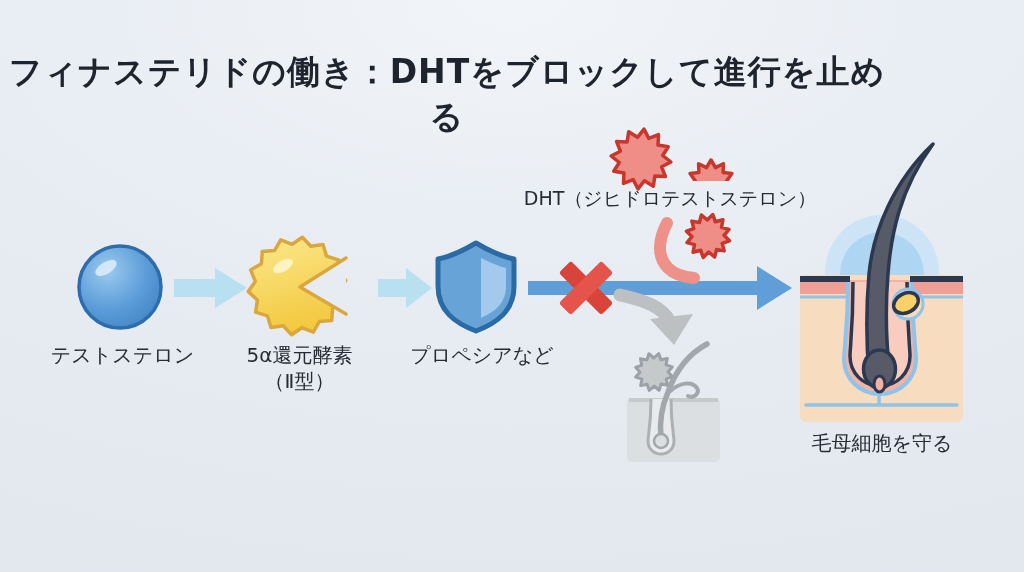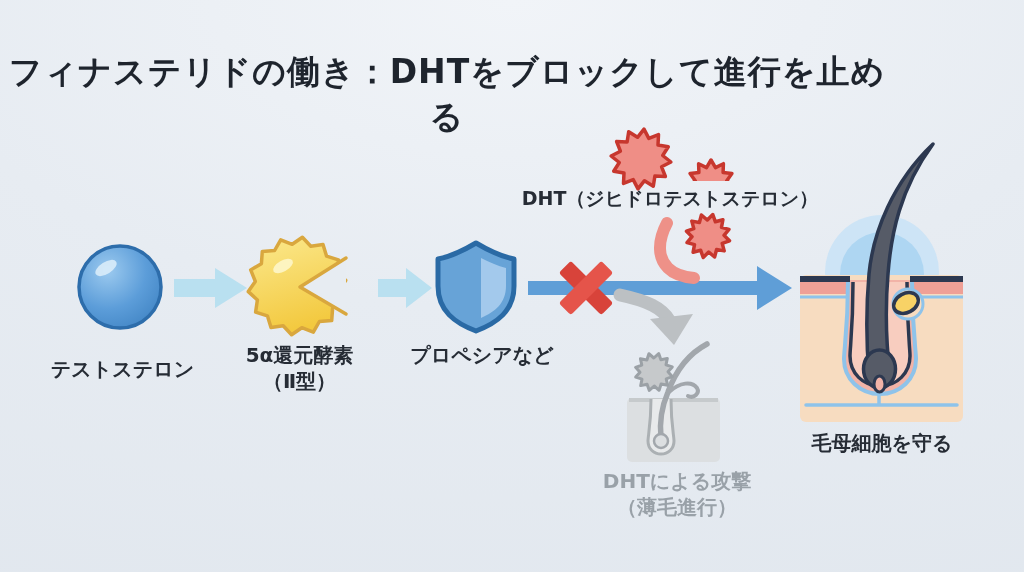--- a/index.html
+++ b/index.html
@@ -6,21 +6,21 @@
   .canvas{
     position:relative;width:1024px;height:572px;overflow:hidden;
     background:radial-gradient(130% 120% at 50% 0%, #f1f4f8 0%, #e7ecf2 45%, #e1e7ee 100%);
     font-family:"DejaVu Sans","Liberation Sans",sans-serif;
   }
   .title{
     position:absolute;top:50px;left:0;width:894px;text-align:center;
     font-size:33px;font-weight:800;color:#1e242d;letter-spacing:1px;
   }
   .label{
-    position:absolute;text-align:center;font-weight:700;
+    position:absolute;text-align:center;font-weight:400;
     font-size:20px;line-height:1.3;color:#262c35;
   }
   .label span{display:block;}
   .label.small{font-size:19px;}
   .label.gray{color:#99a1a8;}
   svg.diagram{position:absolute;left:0;top:0;}
 </style>
 </head>
 <body>
 
@@ -105,39 +105,35 @@
       <path d="M 853 282 C 853 328 850 348 850 356 C 850 373 863 386 880 386 C 897 386 910 373 910 356 C 910 348 907 328 907 282" fill="#f8cdbf" stroke="#2c3850" stroke-width="3.5"></path>
       <path d="M 800 279 H 850 M 910 279 H 963" stroke="#2c3850" stroke-width="6" fill="none"></path>
       <circle cx="908" cy="304" r="15" fill="#f7dcc0" stroke="#8ec3ea" stroke-width="3"></circle>
       <ellipse cx="906" cy="303" rx="13" ry="9.5" fill="#f8d266" stroke="#2c3850" stroke-width="3.5" transform="rotate(-28 906 303)"></ellipse>
       <path d="M 869 375 C 866 340 866 308 869 274 C 873 232 893 182 933 144 C 900 189 891 234 888 274 C 885 310 886 342 890 375 Z" fill="#565b67" stroke="#2c3850" stroke-width="3.5" stroke-linejoin="round"></path>
       <ellipse cx="879.5" cy="369" rx="16" ry="19" fill="#565b67" stroke="#2c3850" stroke-width="3.5"></ellipse>
       <ellipse cx="879.5" cy="384" rx="5.5" ry="8" fill="#f2b3a7" stroke="#2c3850" stroke-width="3"></ellipse>
     </g>
   </svg>
 
-  <div class="label" style="left:30px;top:356px;width:185px;">
+  <div class="label" style="left:30px;top:342px;width:185px;">
     <span>テストステロン</span>
   </div>
 
   <div class="label" style="left:207px;top:342px;width:185px;">
     <span>5α還元酵素</span>
     <span>（Ⅱ型）</span>
   </div>
 
   <div class="label" style="left:387px;top:342px;width:190px;">
     <span>プロペシアなど</span>
   </div>
 
   <div class="label small" style="left:515px;top:186px;width:310px;">
     <span>DHT（ジヒドロテストステロン）</span>
   </div>
 
-  <div class="label gray" style="left:577px;top:468px;width:200px;">
-    <span>DHTによる攻撃</span>
-    <span>（薄毛進行）</span>
-  </div>
 
   <div class="label" style="left:784px;top:430px;width:196px;">
     <span>毛母細胞を守る</span>
   </div>
 
 </div>
 
 </body></html>

